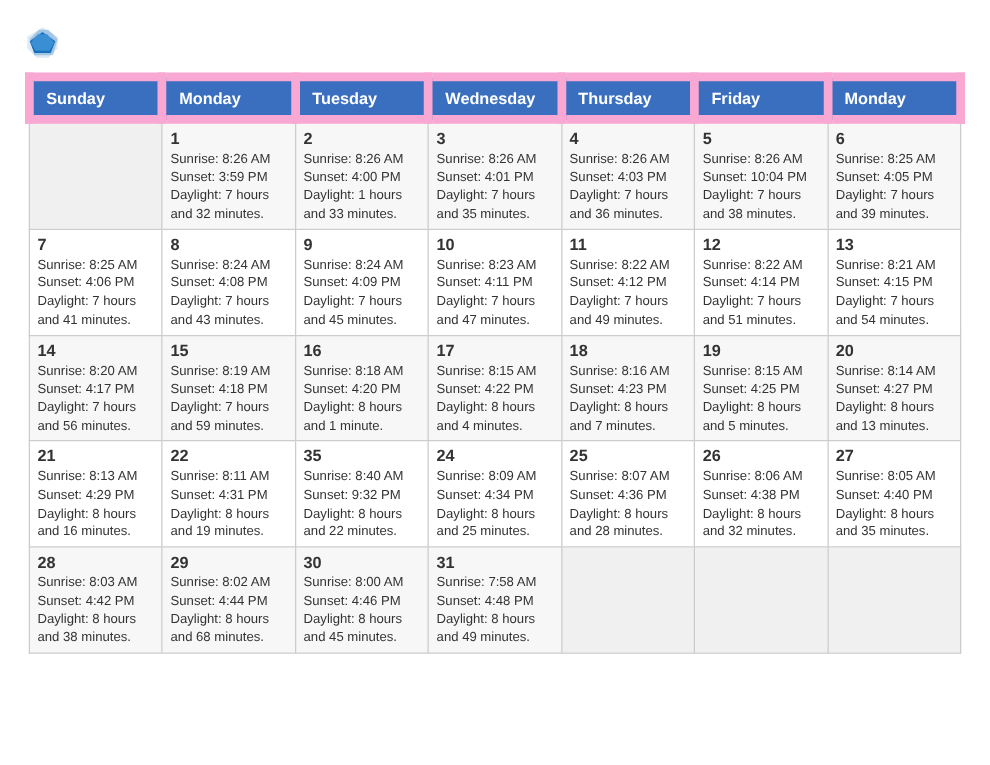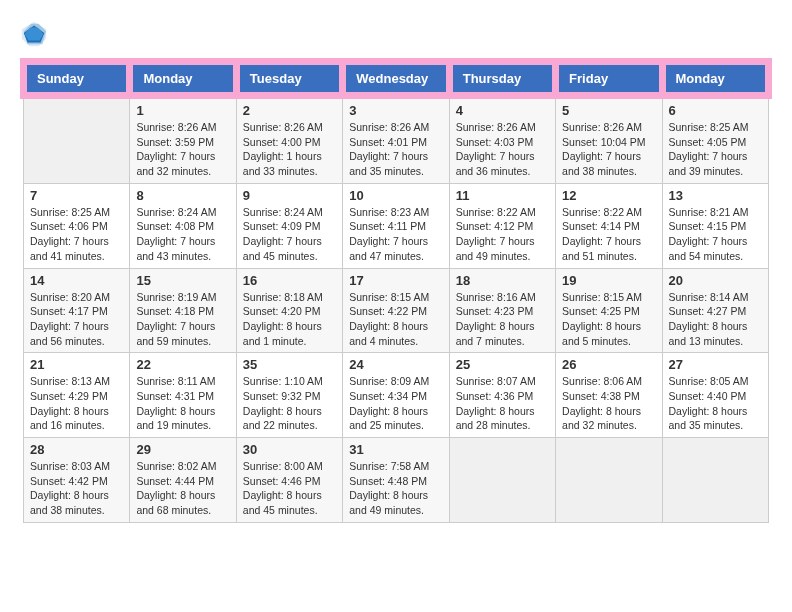--- a/index.html
+++ b/index.html
@@ -297,21 +297,21 @@
           <span class="day-number">22</span>
         <div class="day-info">
           <span>Sunrise: 8:11 AM</span><br>
           <span>Sunset: 4:31 PM</span><br>
           <span>Daylight: 8 hours and 19 minutes.</span>
         </div>
         </td>
         <td>
           <span class="day-number">35</span>
         <div class="day-info">
-          <span>Sunrise: 1:10 AM</span><br>
+          <span>Sunrise: 8:40 AM</span><br>
           <span>Sunset: 9:32 PM</span><br>
           <span>Daylight: 8 hours and 22 minutes.</span>
         </div>
         </td>
         <td>
           <span class="day-number">24</span>
         <div class="day-info">
           <span>Sunrise: 8:09 AM</span><br>
           <span>Sunset: 4:34 PM</span><br>
           <span>Daylight: 8 hours and 25 minutes.</span>

